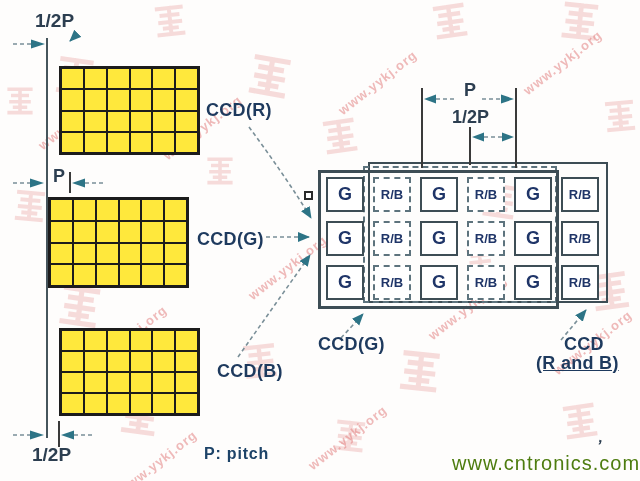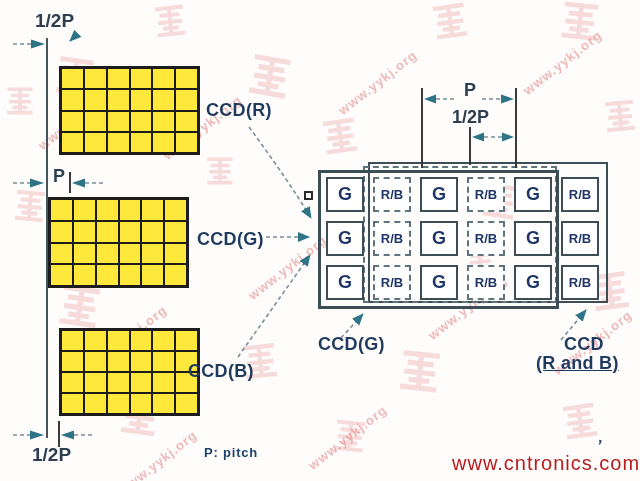--- a/index.html
+++ b/index.html
@@ -18,21 +18,21 @@
   #arrow-svg{position:absolute;left:0;top:0;z-index:12;pointer-events:none;}
 
   .ygrid{position:absolute;display:grid;background:#ffe83c;border:2px solid #1c1c1c;
          box-sizing:border-box;z-index:11;}
   .ycell{border:1px solid #1c1c1c;}
 
   .ccd-label{position:absolute;font-weight:bold;font-size:18px;color:#1e3a5e;
              letter-spacing:0.3px;z-index:13;white-space:nowrap;}
   .dim-label{position:absolute;font-weight:bold;font-size:18px;color:#2c3e50;
              z-index:13;white-space:nowrap;}
-  .note-label{position:absolute;font-weight:bold;font-size:13px;color:#1d4368;
+  .note-label{position:absolute;font-weight:bold;font-size:16px;color:#1d4368;
               letter-spacing:0.8px;z-index:13;white-space:nowrap;text-align:center;}
 
   .rect{position:absolute;box-sizing:border-box;background:transparent;}
   #rect-thin{left:368px;top:162px;width:240px;height:141px;border:2px solid #3d4d55;z-index:11;}
   #rect-dashed{left:363px;top:166px;width:194px;height:137px;border:2px dashed #5d737d;z-index:11;}
   #rect-thick{left:318px;top:170px;width:241px;height:139px;border:3px solid #3d4d55;z-index:11;}
 
   .ccell{position:absolute;width:38px;height:35px;box-sizing:border-box;background:#ffffff;
          display:flex;align-items:center;justify-content:center;font-weight:bold;
          color:#1f3568;z-index:12;}
@@ -46,26 +46,26 @@
 
   #dim-p-right{left:462px;top:80px;background:#fefdfc;padding:0 2px;}
   #dim-halfp-right{left:452px;top:107px;}
   #dim-top-left{left:35px;top:10px;font-size:19px;}
   #dim-mid-p{left:53px;top:166px;}
   #dim-bottom-left{left:32px;top:444px;font-size:19px;}
   #pitch-note{left:204px;top:445px;}
 
   #lbl-ccd-r{left:206px;top:100px;text-align:center;}
   #lbl-ccd-g{left:197px;top:229px;}
-  #lbl-ccd-b{left:188px;top:361px;}
+  #lbl-ccd-b{left:217px;top:361px;}
   #lbl-ccdg-bottom{left:318px;top:334px;}
   #lbl-ccdrb-line1{left:564px;top:334px;}
   #lbl-ccdrb-line2{left:536px;top:353px;text-decoration:underline;}
 
-  #site-text{position:absolute;left:452px;top:452px;font-size:20px;color:#b91c1c;
+  #site-text{position:absolute;left:452px;top:452px;font-size:20px;color:#4d7c0f;
              letter-spacing:1px;z-index:13;}
   #stray-mark{position:absolute;left:597px;top:437px;font-size:16px;font-weight:bold;
               color:#2c3e50;transform:rotate(14deg);z-index:13;}
 </style>
 </head>
 <body>
 
 <div id="canvas">
 
   <div id="wm-layer">

